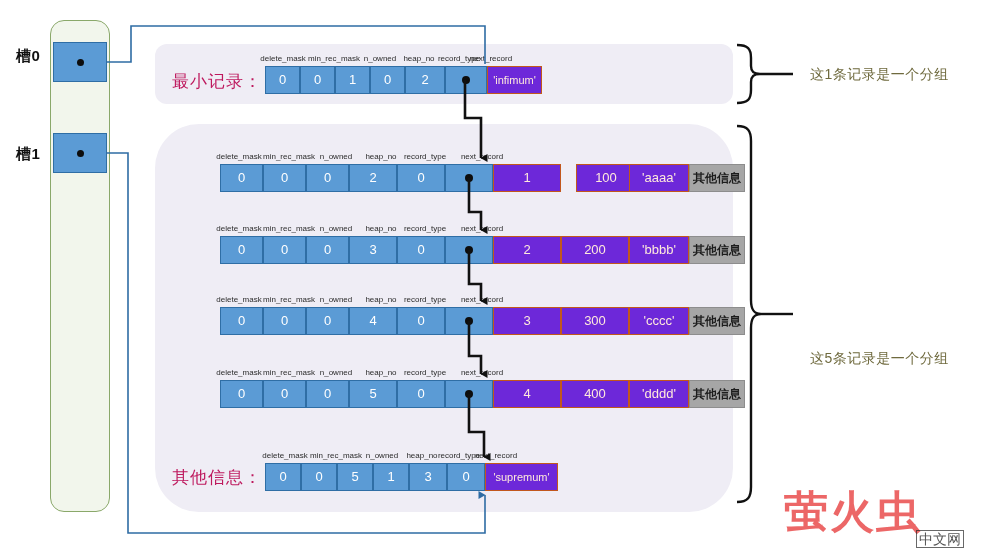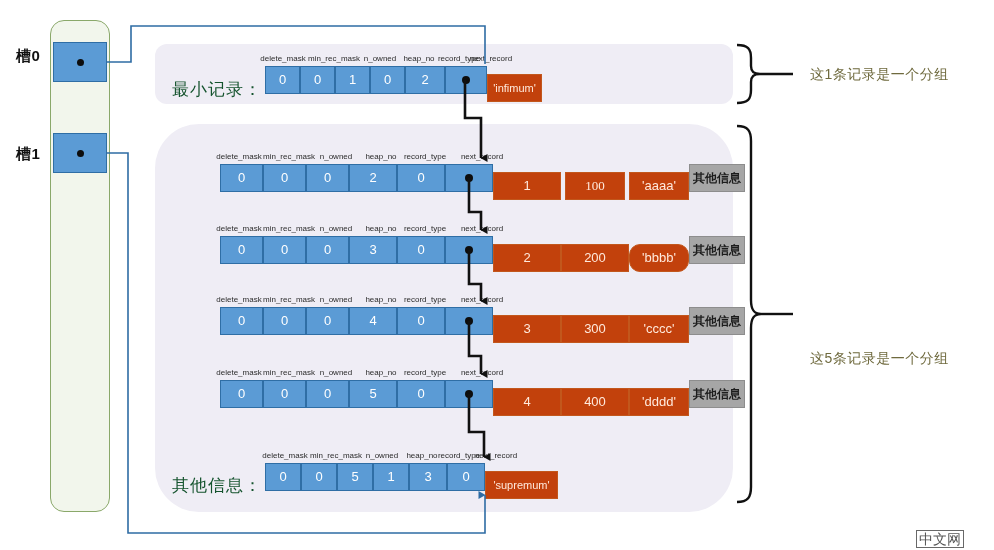--- a/index.html
+++ b/index.html
@@ -45,37 +45,36 @@
 
   
   .rec{position:absolute;height:28px;}
   .cell{
     position:absolute;top:0;height:28px;box-sizing:border-box;
     border:1px solid #2f6ea5;background:#5b9bd5;color:#ffffff;
     font-size:13px;line-height:26px;text-align:center;
     overflow:hidden;white-space:nowrap;
   }
   .cell.data{
-    border-color:#c2571c;background:#c2410c;color:#ffe9dc;margin-top:8px;
+    border-color:#c2571c;background:#6d28d9;color:#ffe9dc;
   }
   .cell.other{
     border-color:#8d8d8d;background:#a6a6a6;color:#1c1c1c;font-weight:bold;font-size:12px;
   }
   .cell .ptr{
     position:absolute;left:50%;top:50%;width:8px;height:8px;margin:-4px 0 0 -4px;
     background:#0d0d0d;border-radius:50%;
   }
   .fld{
     position:absolute;font-size:8px;color:#2b2b2b;white-space:nowrap;
     text-align:center;
   }
   .rec-title{
-    position:absolute;font-size:17px;color:#14532d;white-space:nowrap;
+    position:absolute;font-size:17px;color:#be185d;white-space:nowrap;
     letter-spacing:1px;
-    margin-top:8px;
   }
 
   
   .anno{
     position:absolute;font-size:14px;color:#6f6a3e;white-space:nowrap;
     letter-spacing:.5px;
   }
 
   
   .wm{
@@ -148,21 +147,21 @@
   <div class="rec" style="left:220px;top:164px;width:505px;">
     <div class="cell" style="left:0px;width:43px;">0</div>
     <div class="cell" style="left:43px;width:43px;">0</div>
     <div class="cell" style="left:86px;width:43px;">0</div>
     <div class="cell" style="left:129px;width:48px;">2</div>
     <div class="cell" style="left:177px;width:48px;">0</div>
     <div class="cell" style="left:225px;width:48px;">
       <span class="ptr"></span>
     </div>
     <div class="cell data" style="left:273px;width:68px;">1</div>
-    <div class="cell data" style="left:345px;width:60px;font-family:Liberation Serif, serif;">100</div>
+    <div class="cell data" style="left:356px;width:60px;">100</div>
     <div class="cell data" style="left:409px;width:60px;">'aaaa'</div>
     <div class="cell other" style="left:469px;width:56px;">其他信息</div>
   </div>
 
   <div class="fld" style="left:212px;top:224px;width:54px;">delete_mask</div>
   <div class="fld" style="left:256px;top:224px;width:66px;">min_rec_mask</div>
   <div class="fld" style="left:312px;top:224px;width:48px;">n_owned</div>
   <div class="fld" style="left:357px;top:224px;width:48px;">heap_no</div>
   <div class="fld" style="left:396px;top:224px;width:58px;">record_type</div>
   <div class="fld" style="left:434px;top:224px;width:96px;">next_record</div>
@@ -171,21 +170,21 @@
     <div class="cell" style="left:0px;width:43px;">0</div>
     <div class="cell" style="left:43px;width:43px;">0</div>
     <div class="cell" style="left:86px;width:43px;">0</div>
     <div class="cell" style="left:129px;width:48px;">3</div>
     <div class="cell" style="left:177px;width:48px;">0</div>
     <div class="cell" style="left:225px;width:48px;">
       <span class="ptr"></span>
     </div>
     <div class="cell data" style="left:273px;width:68px;">2</div>
     <div class="cell data" style="left:341px;width:68px;">200</div>
-    <div class="cell data" style="left:409px;width:60px;border-radius:11px;">'bbbb'</div>
+    <div class="cell data" style="left:409px;width:60px;">'bbbb'</div>
     <div class="cell other" style="left:469px;width:56px;">其他信息</div>
   </div>
 
   <div class="fld" style="left:212px;top:295px;width:54px;">delete_mask</div>
   <div class="fld" style="left:256px;top:295px;width:66px;">min_rec_mask</div>
   <div class="fld" style="left:312px;top:295px;width:48px;">n_owned</div>
   <div class="fld" style="left:357px;top:295px;width:48px;">heap_no</div>
   <div class="fld" style="left:396px;top:295px;width:58px;">record_type</div>
   <div class="fld" style="left:434px;top:295px;width:96px;">next_record</div>
 
@@ -295,16 +294,17 @@
                C754,314 751,318 751,328 L751,487
                C751,497 748,502 737,502" fill="none" stroke="#111111" stroke-width="2.4"></path>
       <path d="M761,314 L793,314" fill="none" stroke="#111111" stroke-width="2.4"></path>
     </g>
   </svg>
 
   <div class="anno" style="left:810px;top:66px;">这1条记录是一个分组</div>
   <div class="anno" style="left:810px;top:306px;margin-top:44px;">这5条记录是一个分组</div>
 
   <div class="wm">
+    <div class="wm-red">萤火虫</div>
     <div class="wm-box">中文网</div>
   </div>
 
 </div>
 
 </body></html>

